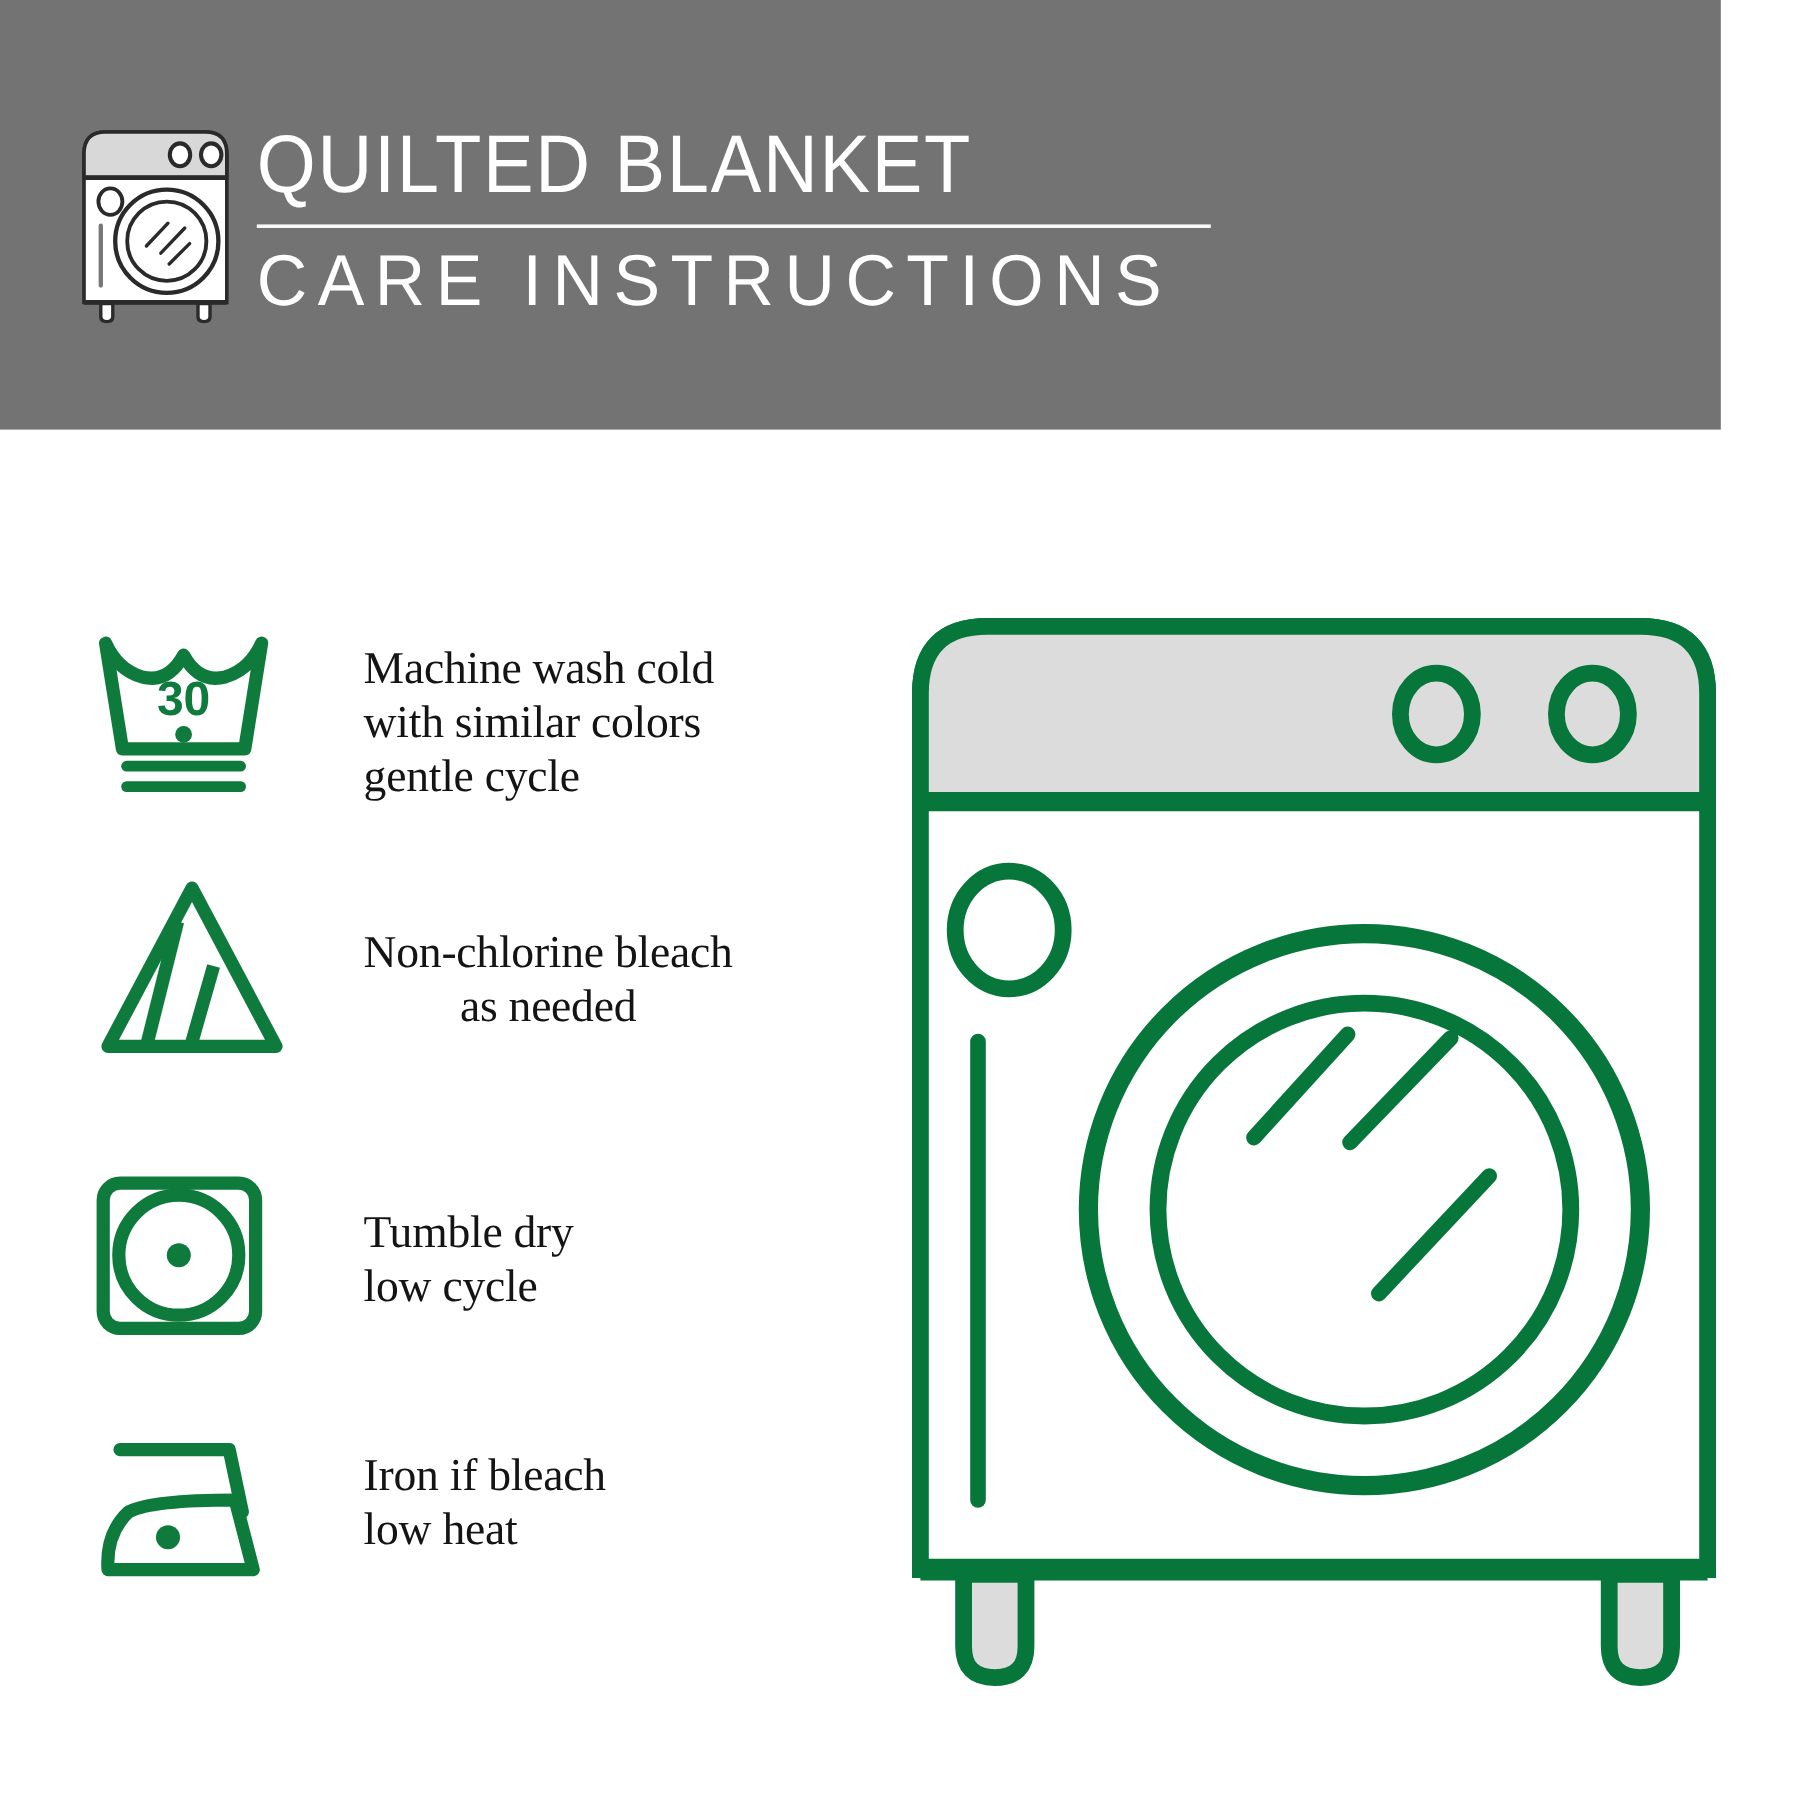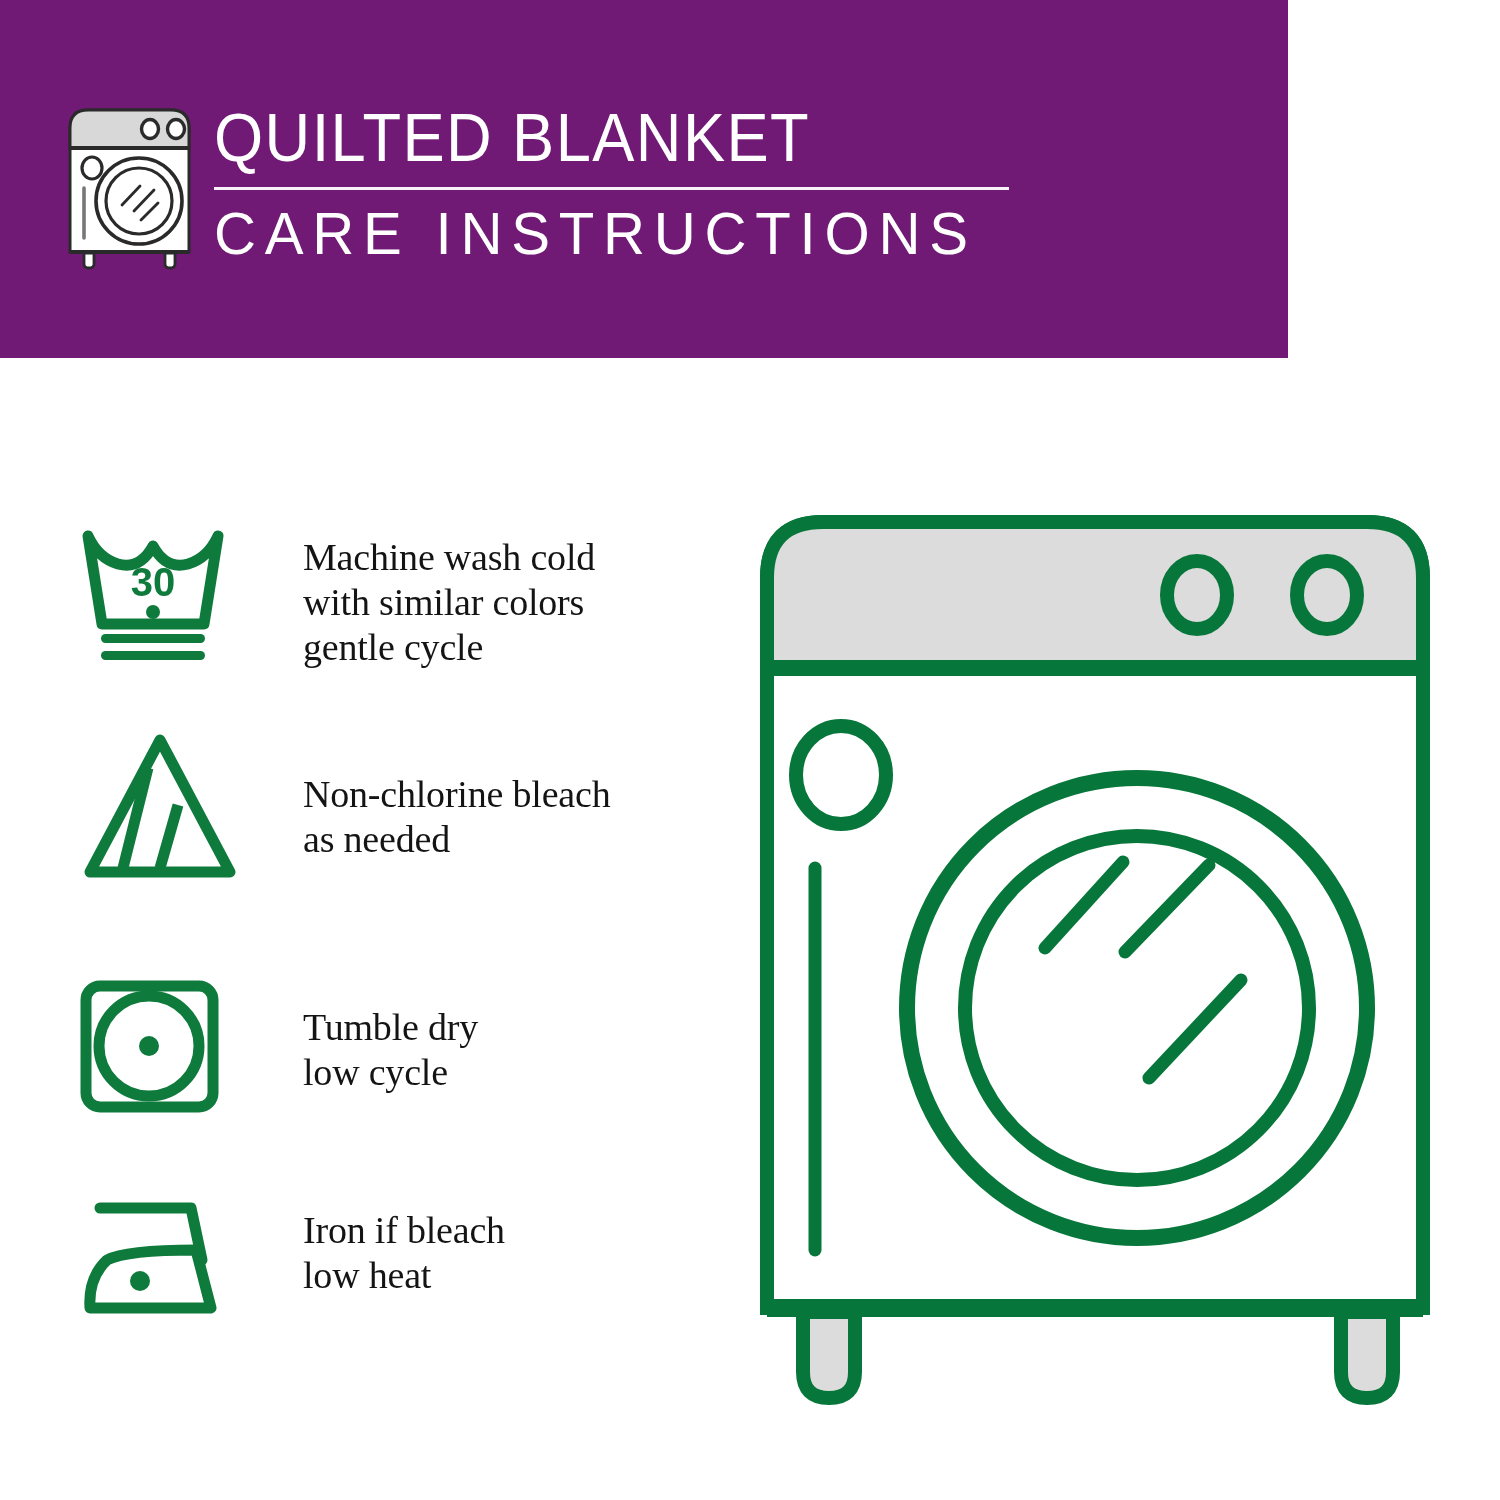--- a/index.html
+++ b/index.html
@@ -17,23 +17,23 @@
     height: 1500px;
     background: #ffffff;
     overflow: hidden;
   }
 
   
   .header {
     position: absolute;
     left: 0;
     top: 0;
-    width: 1288px;
+    width: 1434px;
     height: 358px;
-    background: #701a75;
+    background: #737373;
   }
   .header-logo {
     position: absolute;
     left: 62px;
     top: 104px;
     width: 135px;
     height: 165px;
   }
   .header-text {
     position: absolute;
@@ -101,21 +101,21 @@
     letter-spacing: -0.2px;
     white-space: pre-line;
   }
 
   #row-wash   { top: 166px; }
   #row-wash   .sym { top: 0px; width: 168px; height: 138px; }
   #row-wash   .txt { top: 11px; }
 
   #row-bleach { top: 372px; }
   #row-bleach .sym { top: 0px; width: 165px; height: 152px; }
-  #row-bleach .txt { top: 42px; }
+  #row-bleach .txt { top: 42px; text-align: center; }
 
   #row-dry    { top: 622px; }
   #row-dry    .sym { top: 0px; width: 143px; height: 133px; }
   #row-dry    .txt { top: 25px; }
 
   #row-iron   { top: 840px; }
   #row-iron   .sym { top: 0px; width: 170px; height: 122px; }
   #row-iron   .txt { top: 10px; }
 
   

